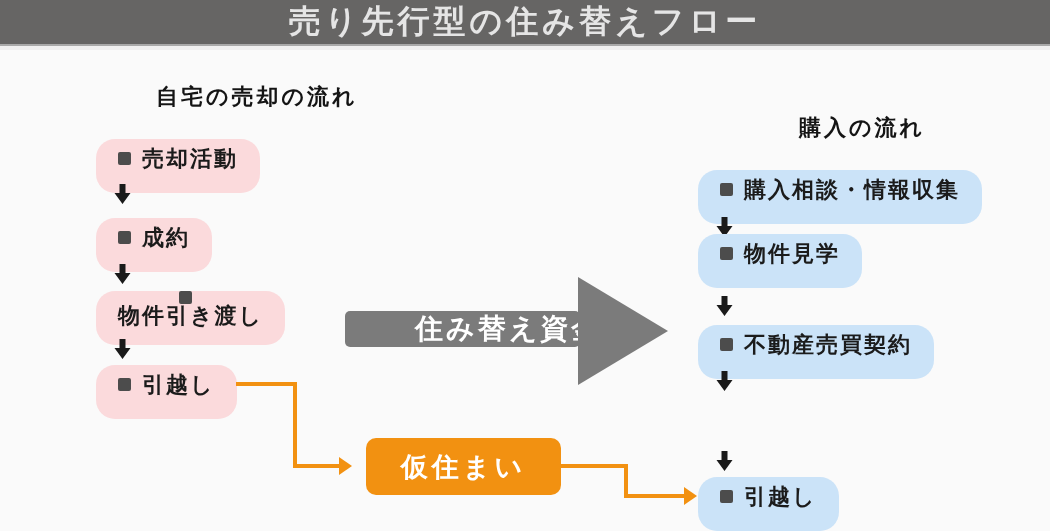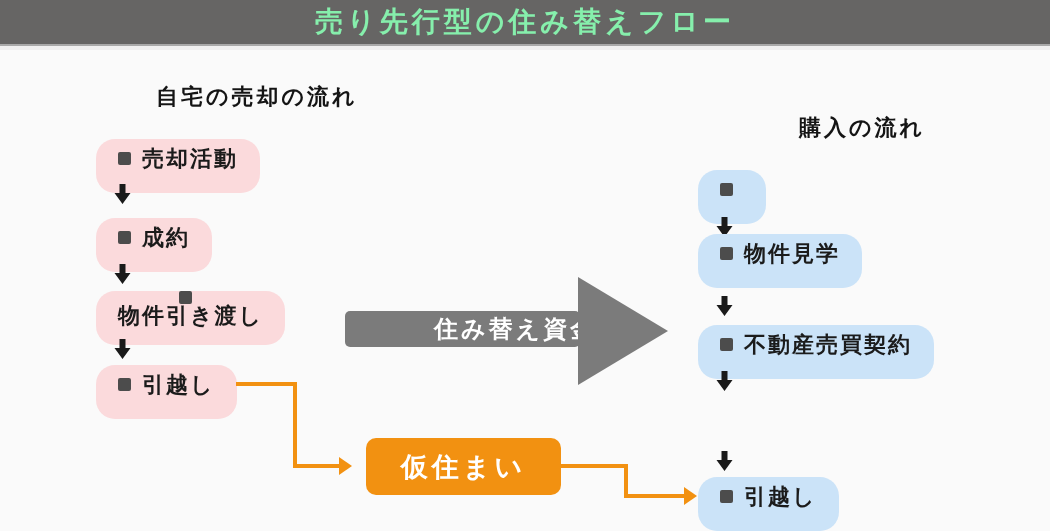--- a/index.html
+++ b/index.html
@@ -10,21 +10,21 @@
     color:#1b1b1b;
   }
   
   .header-bar{
     position:absolute;left:0;top:0;width:100%;height:44px;
     background:#666564;border-bottom:2px solid #a9a9a9;
     box-shadow:0 4px 0 rgba(0,0,0,0.04);
     display:flex;align-items:center;justify-content:center;
   }
   .header-title{
-    color:#86efac;font-size:28px;font-weight:bold;letter-spacing:4px;
+    color:#e5e5e5;font-size:32px;font-weight:bold;letter-spacing:4px;
     white-space:nowrap;
   }
   
   .col-heading{
     position:absolute;font-size:22px;font-weight:bold;letter-spacing:3px;
     color:#141414;white-space:nowrap;margin-left:44px;
   }
   
   .pill{
     position:absolute;height:38px;border-radius:19px;
@@ -44,22 +44,22 @@
   
   .down-arrow{position:absolute;width:17px;height:20px;}
   .down-arrow svg{display:block;width:100%;height:100%;}
   
   .funds-shaft{
     position:absolute;left:345px;top:311px;width:235px;height:36px;
     background:#7b7b7b;border-radius:5px;
     display:flex;align-items:center;
   }
   .funds-label{
-    color:#ffffff;font-size:24px;font-weight:bold;letter-spacing:3px;
-    padding-left:70px;white-space:nowrap;margin-left:19px;
+    color:#ffffff;font-size:28px;font-weight:bold;letter-spacing:3px;
+    padding-left:70px;white-space:nowrap;
   }
   .funds-head{
     position:absolute;left:578px;top:277px;width:0;height:0;
     border-top:54px solid transparent;border-bottom:54px solid transparent;
     border-left:90px solid #7b7b7b;
   }
   
   .temp-box{
     position:absolute;left:350px;top:438px;width:195px;height:57px;
     background:#f29111;border-radius:10px;
@@ -125,20 +125,21 @@
 
   <div class="funds-shaft">
     <span class="funds-label">住み替え資金</span>
   </div>
   <div class="funds-head"></div>
 
   <div class="col-heading" style="left:755px;top:113px;">購入の流れ</div>
 
   <div class="pill blue" style="left:698px;top:170px;">
     <span class="bullet"></span>
+    <span class="pill-label">購入相談・情報収集</span>
   </div>
   <div class="down-arrow" style="left:716px;top:217px;">
     <svg viewBox="0 0 16 20">
         <path d="M5 0 h6 v9 h5 L8 20 0 9 h5 z" fill="#1a1a1a"></path>
       </svg>
   </div>
 
   <div class="pill blue" style="left:698px;top:234px;">
     <span class="bullet"></span>
     <span class="pill-label">物件見学</span>

